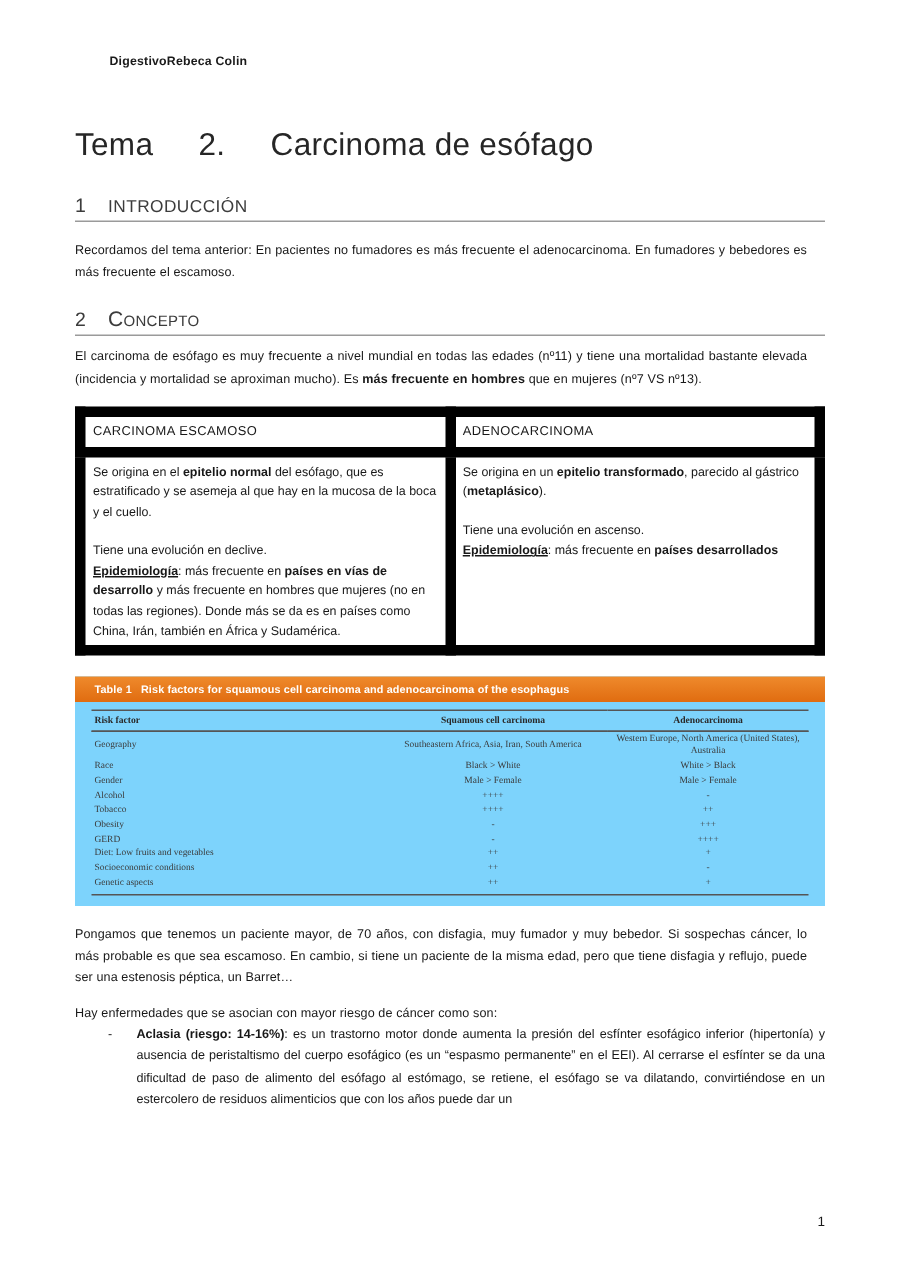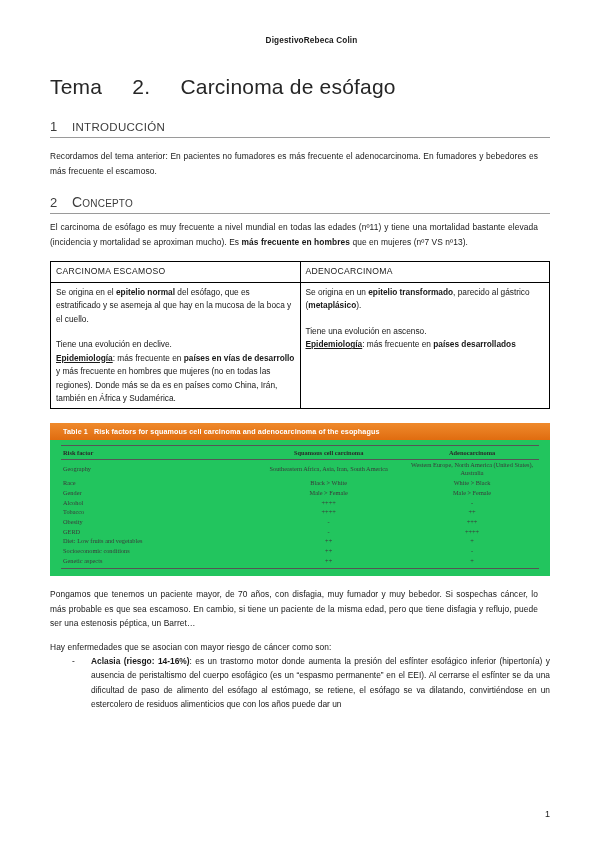--- a/index.html
+++ b/index.html
@@ -25,27 +25,27 @@
   .content {
     position: absolute;
     left: 50px;
     top: 36px;
     width: 500px;
   }
 
   
   .runhead {
     display: flex;
-    justify-content: center;
+    justify-content: flex-start;
     align-items: baseline;
     font-size: 8.2px;
     font-weight: bold;
     letter-spacing: 0.15px;
     color: #1a1a1a;
-    margin-bottom: 30px;
+    margin-bottom: 40px;
     padding-left: 23px;
   }
 
   
   .doc-title {
     font-size: 21px;
     font-weight: normal;
     color: #262626;
     letter-spacing: 0.2px;
     margin: 0 0 20px 0;
@@ -95,41 +95,41 @@
   p.body b { font-weight: bold; }
 
   
   table.cmp {
     width: 100%;
     border-collapse: collapse;
     margin-top: 12px;
     table-layout: fixed;
   }
   table.cmp td {
-    border: 1px solid #000000;
+    border: 7px solid #000000;
     vertical-align: top;
     padding: 3px 4px 3px 5px;
     font-size: 8.3px;
     line-height: 1.62;
     color: #181818;
   }
   table.cmp td.head {
     font-size: 8.6px;
     letter-spacing: 0.3px;
     padding: 3px 4px 3px 5px;
   }
   table.cmp .blk { display: block; }
   table.cmp .gap { display: block; height: 12px; }
   table.cmp b { font-weight: bold; }
   table.cmp u { text-decoration: underline; }
 
   
   .figure {
     margin-top: 14px;
-    background: #22c55e;
+    background: #7dd3fc;
     padding: 0 0 7px 0;
     width: 100%;
     box-sizing: border-box;
   }
   .fig-caption {
     background: #e8731a;
     background: linear-gradient(to bottom, #ef8a2c 0%, #e06c10 100%);
     color: #ffffff;
     font-size: 7.2px;
     font-weight: bold;

